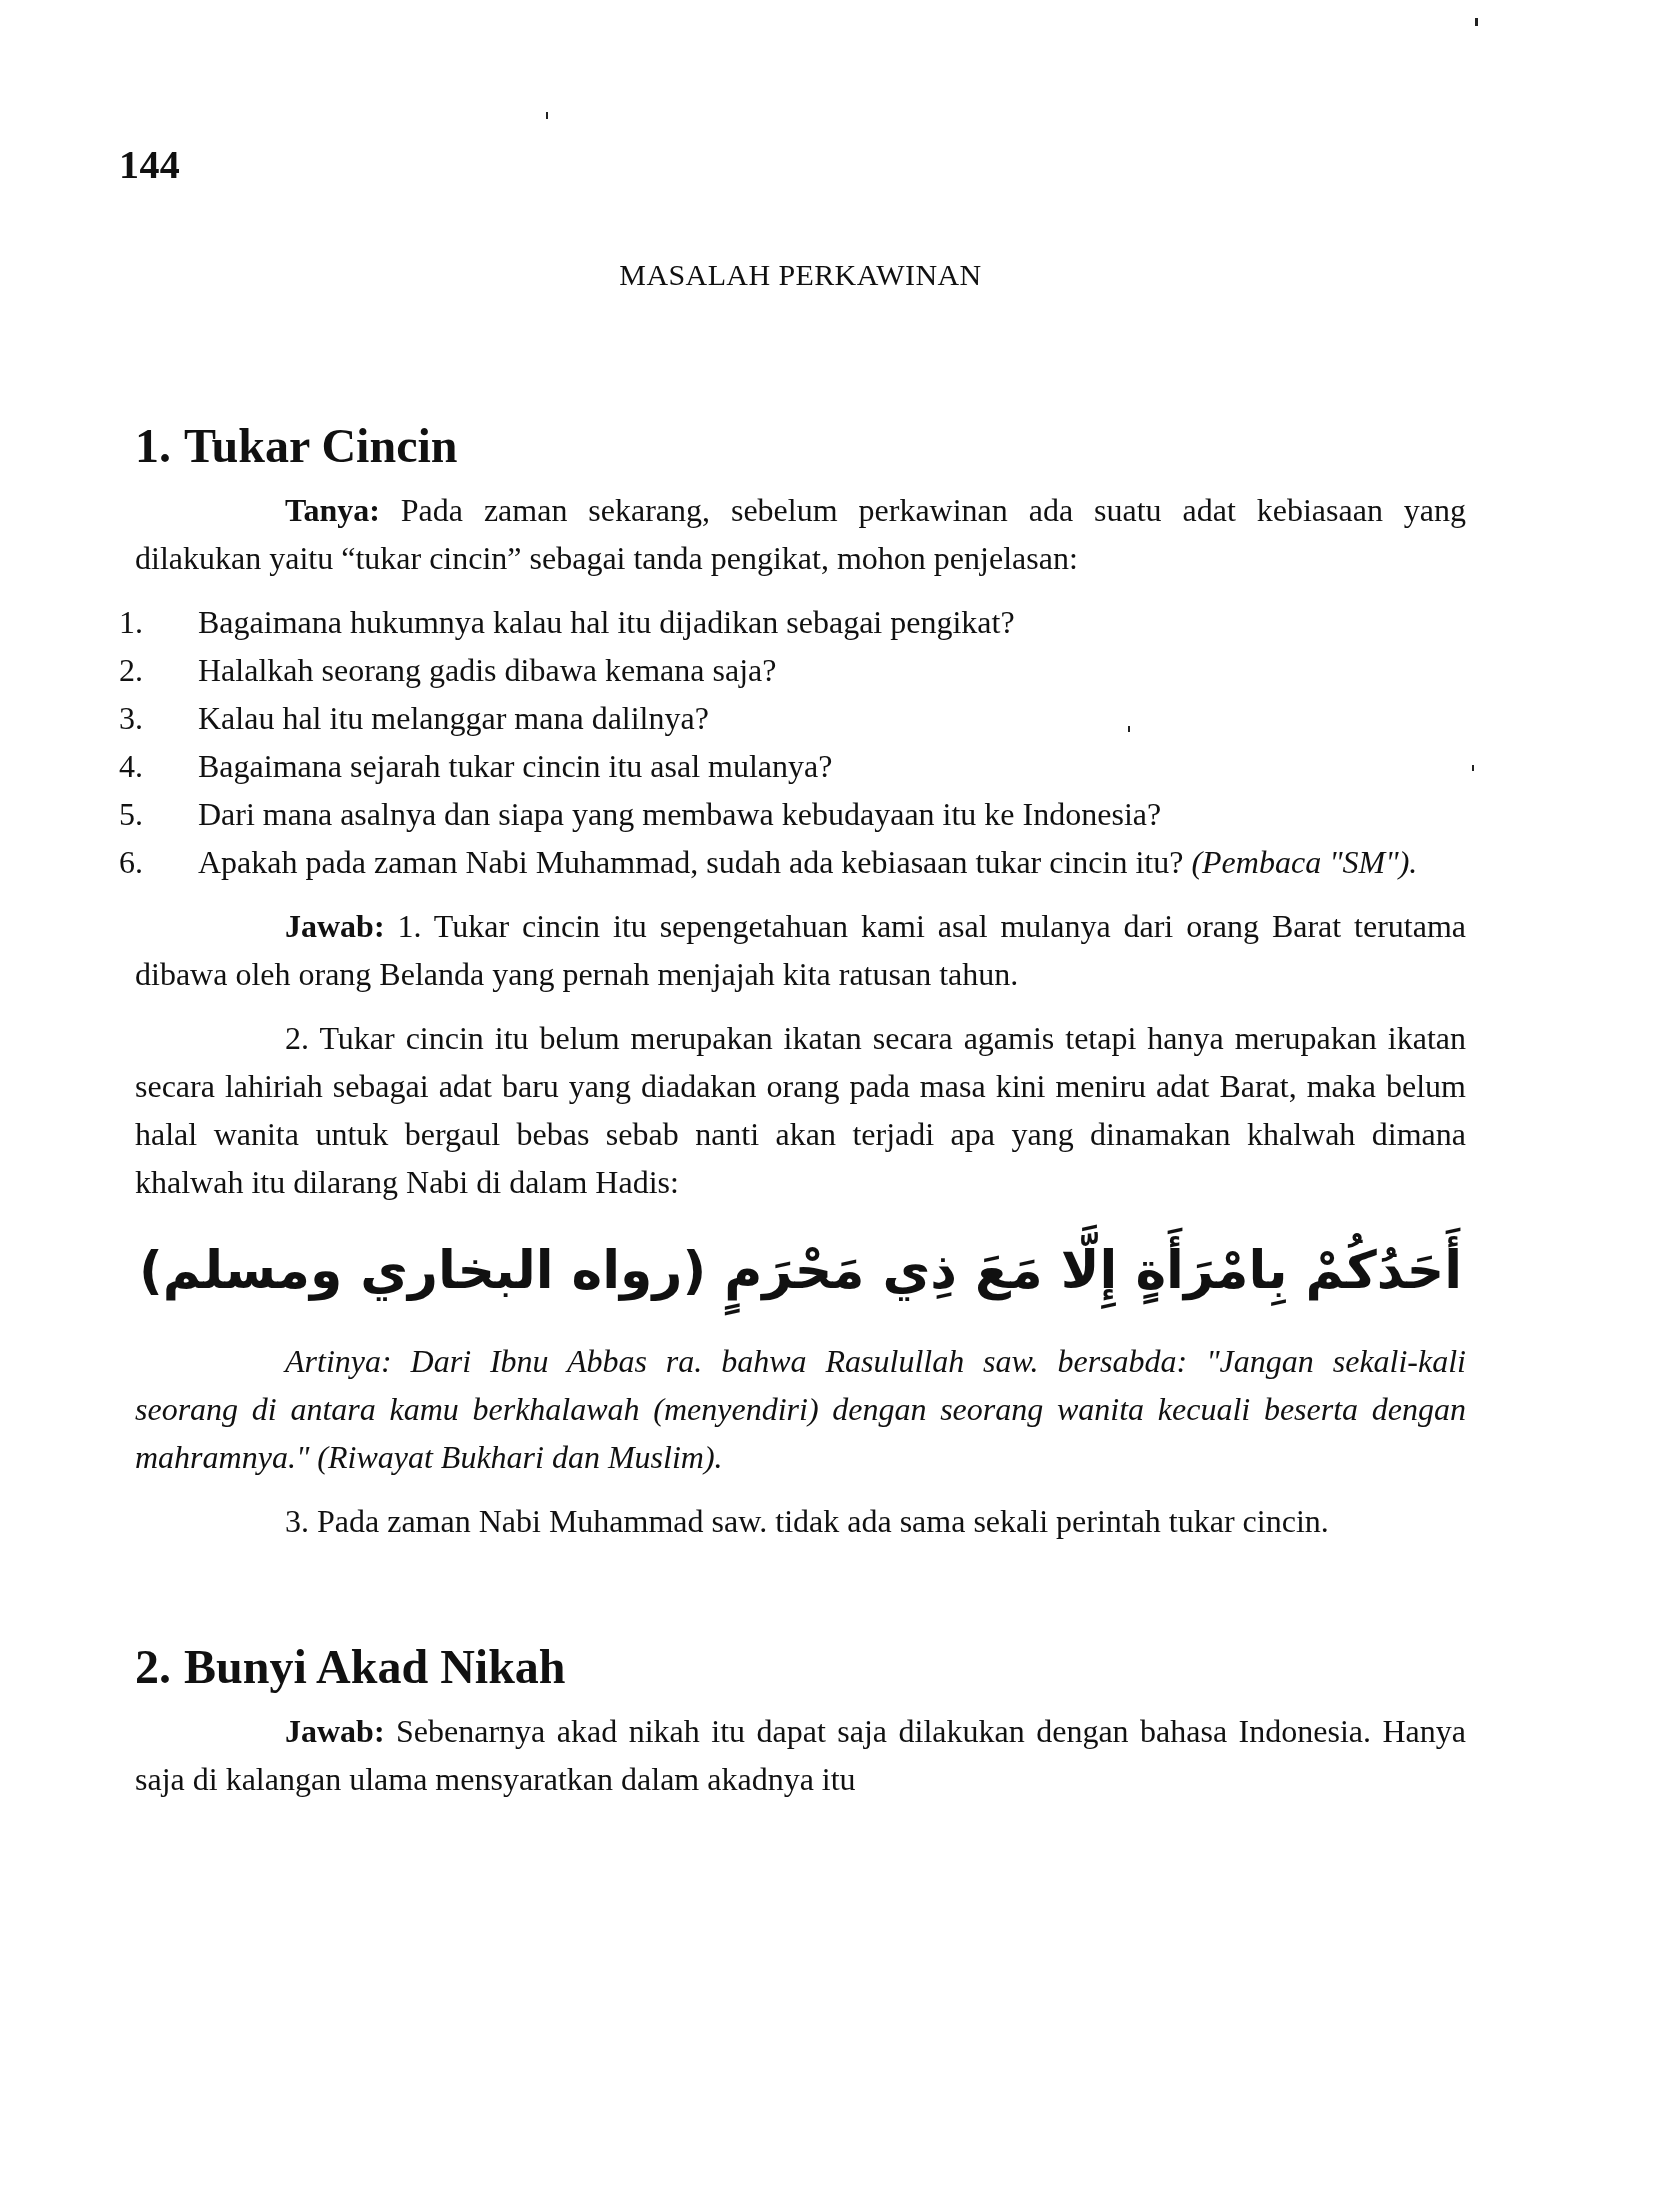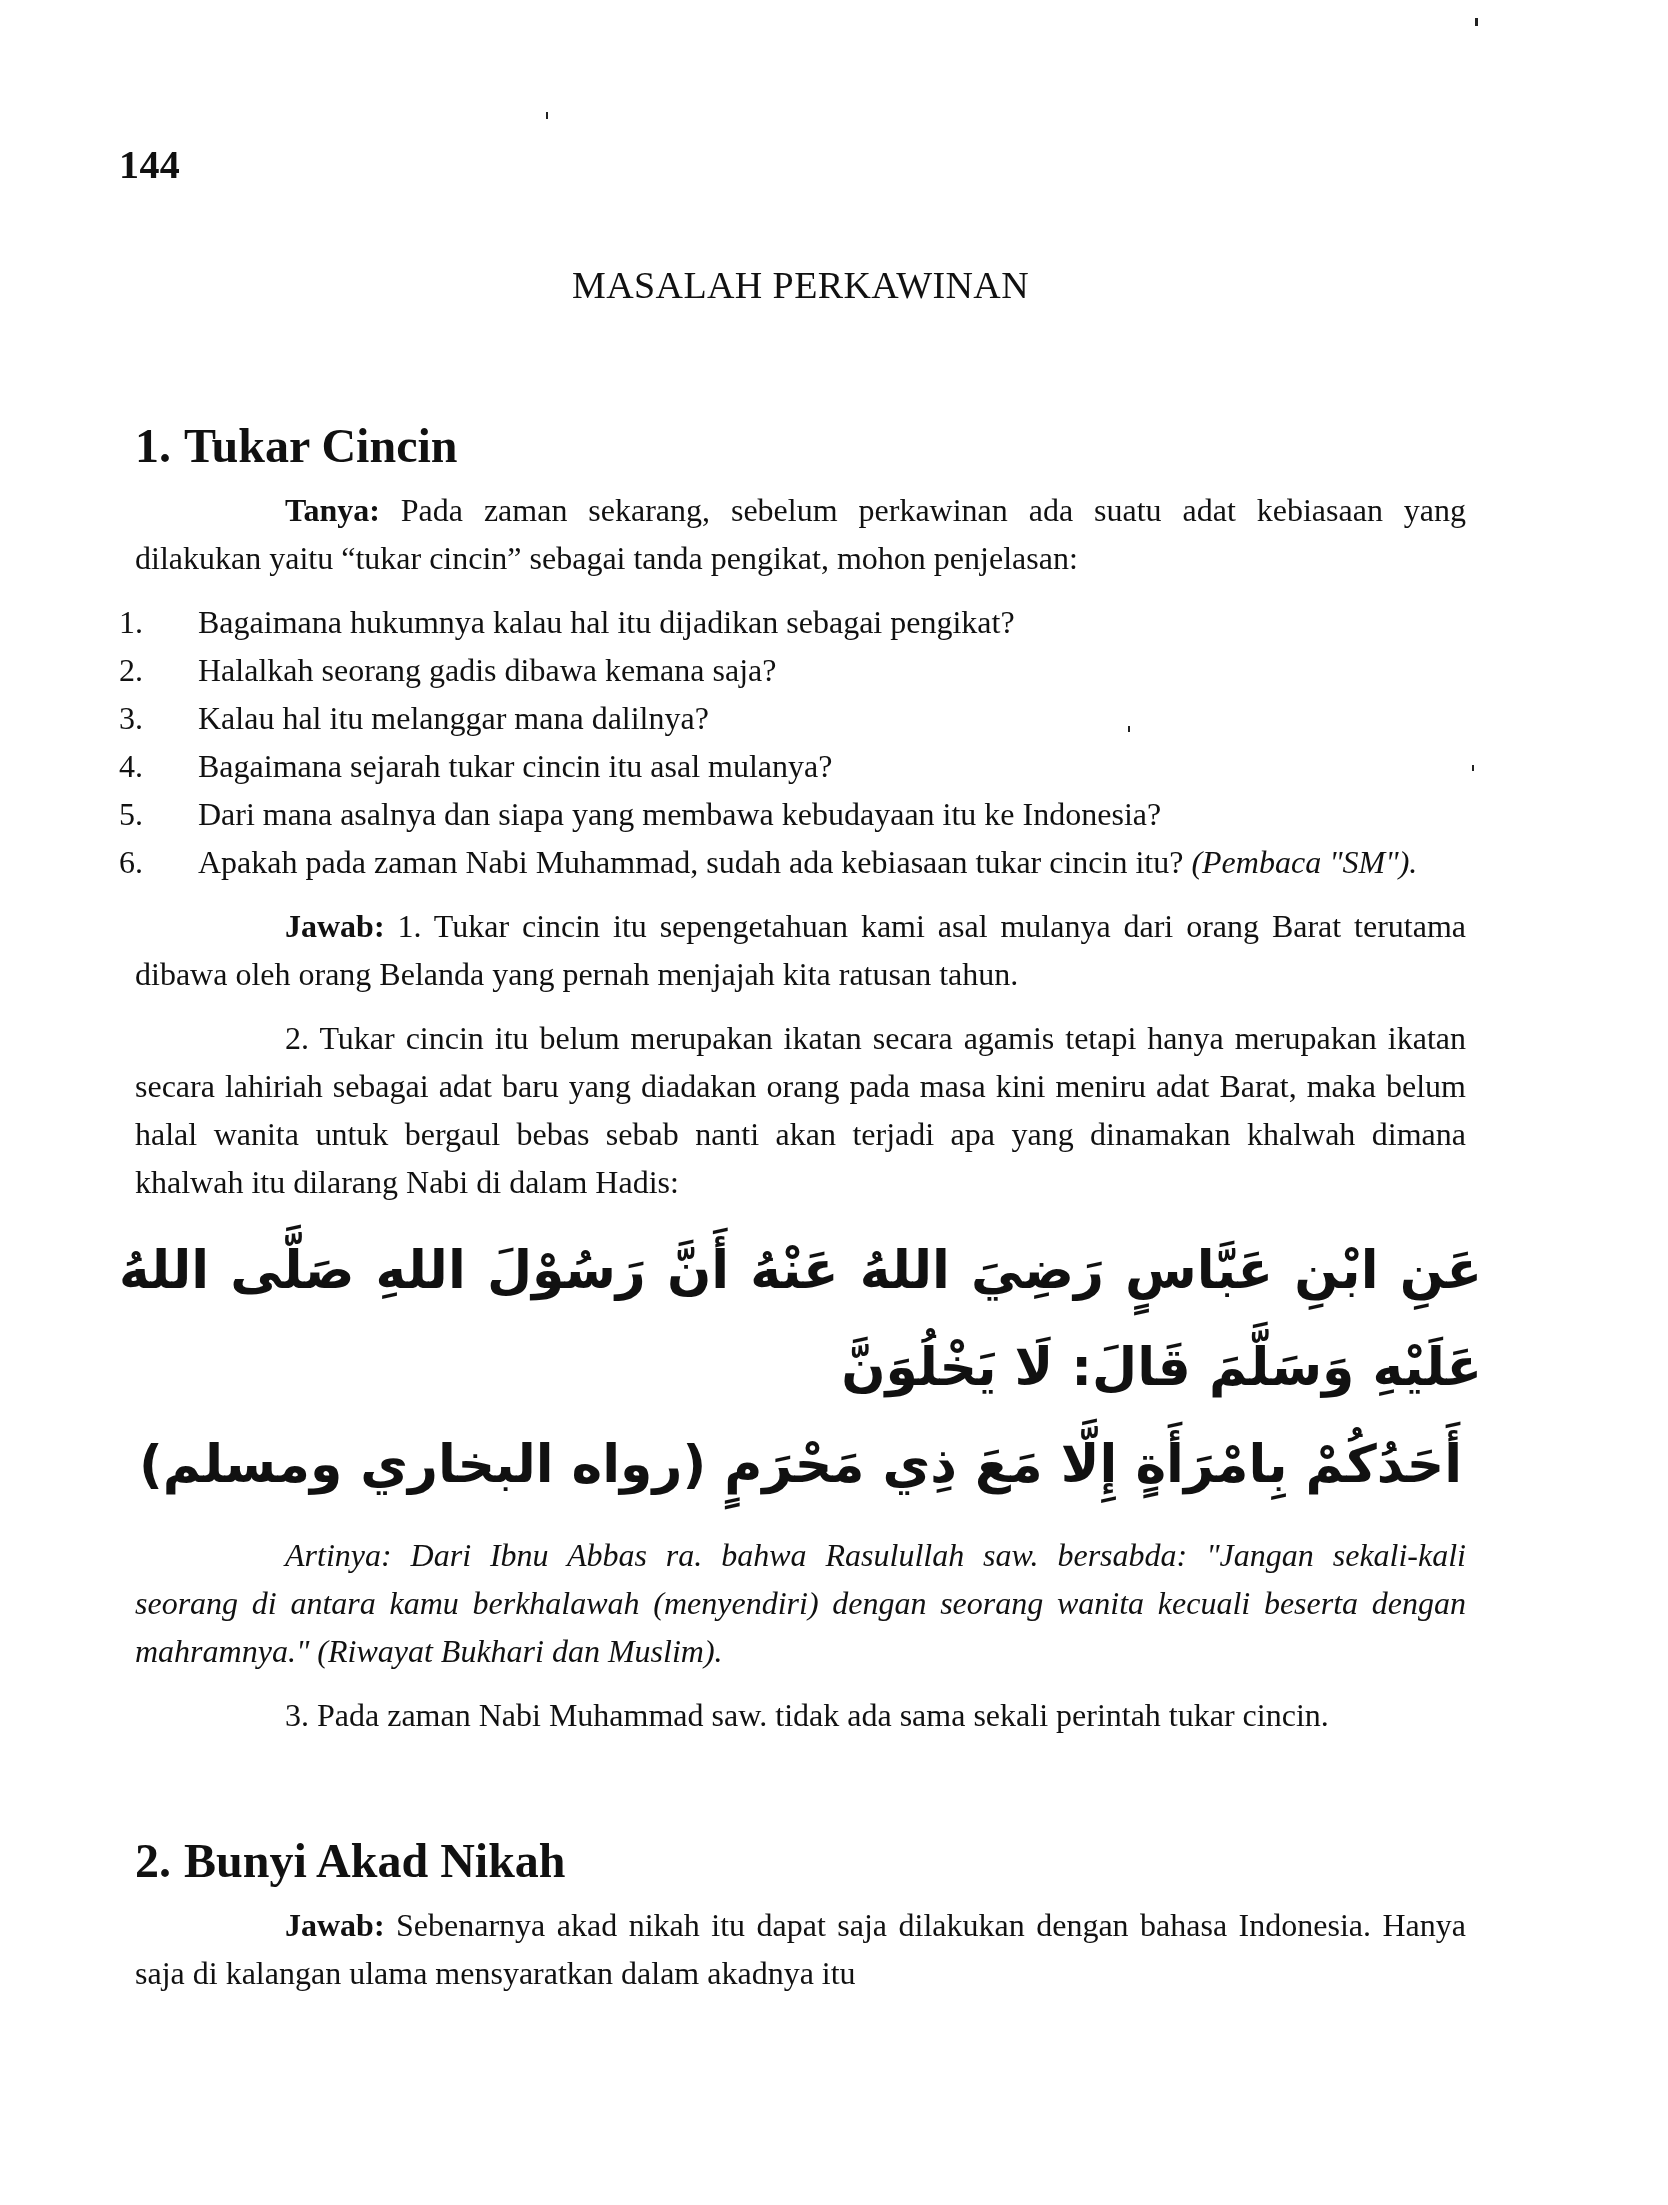--- a/index.html
+++ b/index.html
@@ -28,21 +28,21 @@
       font-size: 40px;
       font-weight: bold;
       letter-spacing: 0.4px;
     }
     .chapter-title {
       position: absolute;
       left: 0;
       width: 1363px;
       top: 238px;
       text-align: center;
-      font-size: 38px;
+      font-size: 30px;
       font-weight: normal;
       letter-spacing: 0.4px;
     }
     .body-text {
       position: absolute;
       left: 0;
       top: 406px;
       width: 1363px;
       font-size: 32px;
       line-height: 48px;
@@ -132,21 +132,20 @@
         <li><span class="qnum">4.</span><span>Bagaimana sejarah tukar cincin itu asal mulanya?</span></li>
         <li><span class="qnum">5.</span><span>Dari mana asalnya dan siapa yang membawa kebudayaan itu ke Indonesia?</span></li>
         <li><span class="qnum">6.</span><span>Apakah pada zaman Nabi Muhammad, sudah ada kebiasaan tukar cincin itu? </span><span class="italic">(Pembaca "SM").</span></li>
       </ol>
 
       <p class="indent"><span class="label">Jawab:</span><span> 1. Tukar cincin itu sepengetahuan kami asal mulanya dari orang Barat terutama dibawa oleh orang Belanda yang pernah menjajah kita ratusan tahun.</span></p>
 
       <p class="indent">2. Tukar cincin itu belum merupakan ikatan secara agamis tetapi hanya merupakan ikatan secara lahiriah sebagai adat baru yang diadakan orang pada masa kini meniru adat Barat, maka belum halal wanita untuk bergaul bebas sebab nanti akan terjadi apa yang dinamakan khalwah dimana khalwah itu dilarang Nabi di dalam Hadis:</p>
 
       <div class="arabic-block">
-        <div>عَنِ ابْنِ عَبَّاسٍ رَضِيَ اللهُ عَنْهُ أَنَّ رَسُوْلَ اللهِ صَلَّى اللهُ عَلَيْهِ وَسَلَّمَ قَالَ: لَا يَخْلُوَنَّ</div>
         <div class="arabic-line-2">أَحَدُكُمْ بِامْرَأَةٍ إِلَّا مَعَ ذِي مَحْرَمٍ (رواه البخاري ومسلم)</div>
       </div>
 
       <p class="indent italic">Artinya: Dari Ibnu Abbas ra. bahwa Rasulullah saw. bersabda: "Jangan sekali-kali seorang di antara kamu berkhalawah (menyendiri) dengan seorang wanita kecuali beserta dengan mahramnya." (Riwayat Bukhari dan Muslim).</p>
 
       <p class="indent">3. Pada zaman Nabi Muhammad saw. tidak ada sama sekali perintah tukar cincin.</p>
     </div>
 
     <div class="spacer-lg"></div>
 

